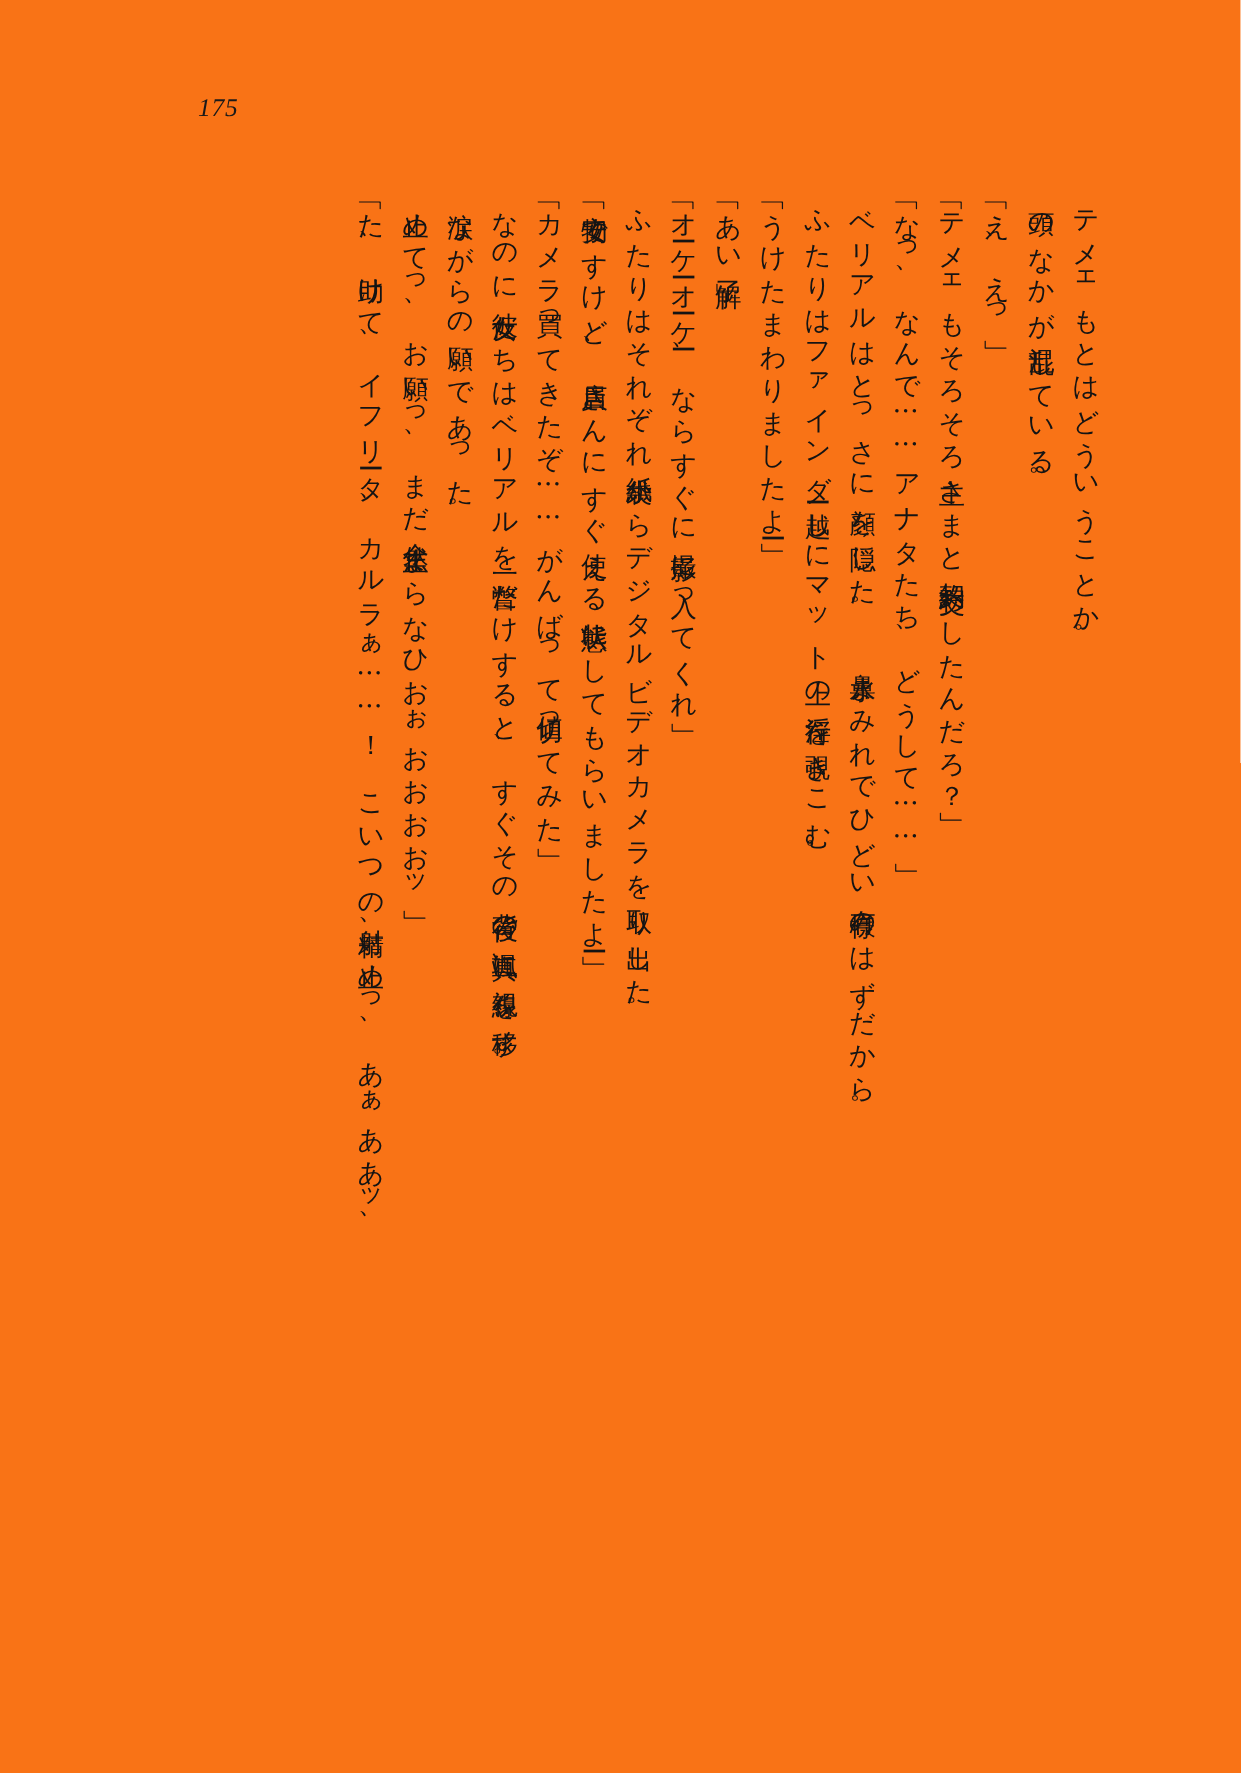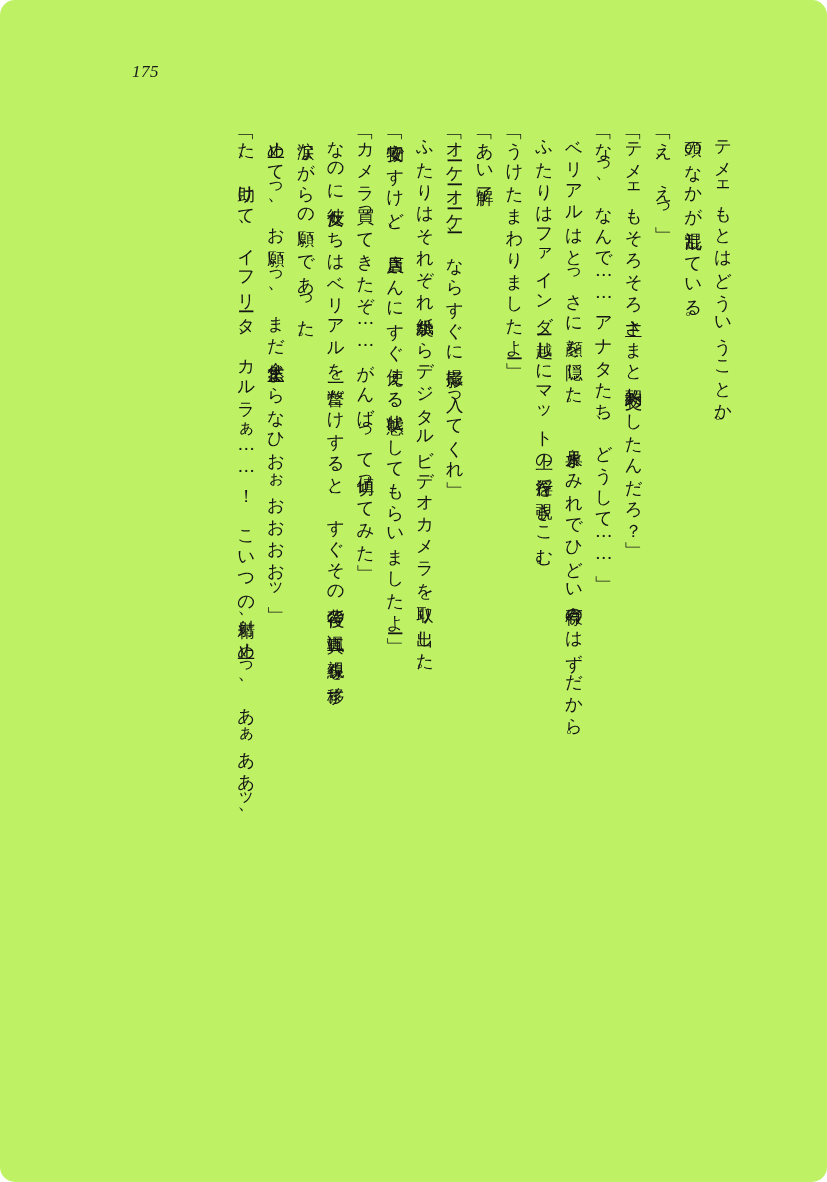--- a/index.html
+++ b/index.html
@@ -4,25 +4,24 @@
 <style>
   html, body {
     margin: 0;
     padding: 0;
     background: #ffffff;
   }
   .page {
     position: relative;
     width: 827px;
     height: 1182px;
-    background: #bef264;
+    background: #f97316;
     overflow: hidden;
     font-family: "Liberation Serif", "DejaVu Serif", serif;
     color: #1a1a1a;
-    border-radius: 15px;
   }
   .page-number {
     position: absolute;
     top: 62px;
     left: 132px;
     font-family: "Liberation Serif", "DejaVu Serif", serif;
     font-style: italic;
     font-size: 17px;
     color: #1a1a1a;
     letter-spacing: 0.5px;

